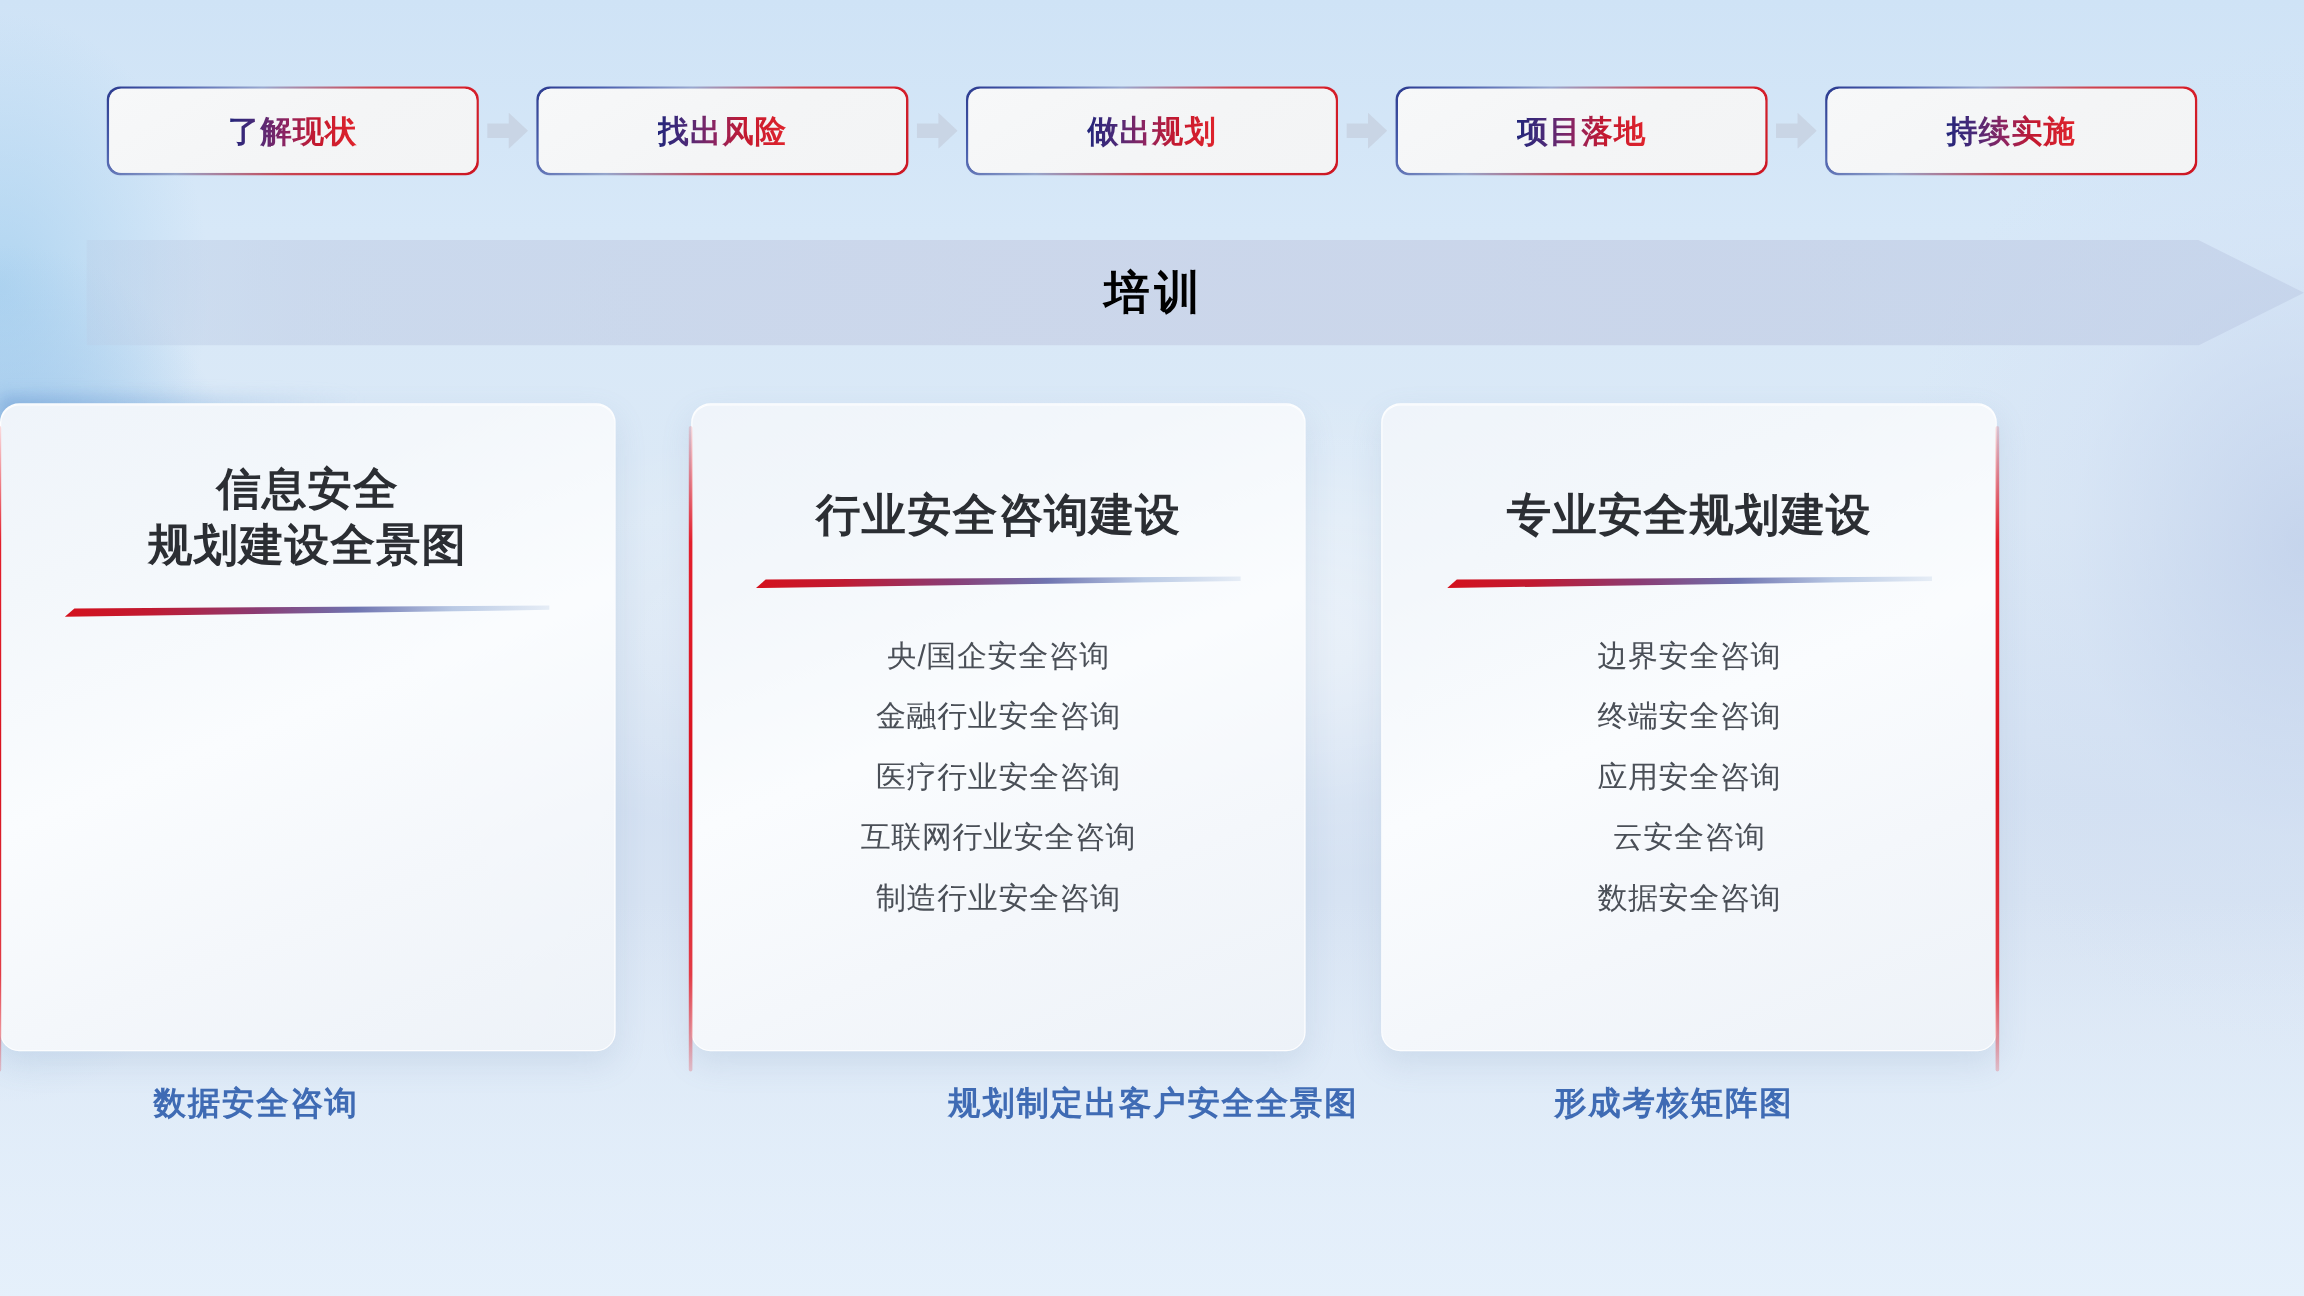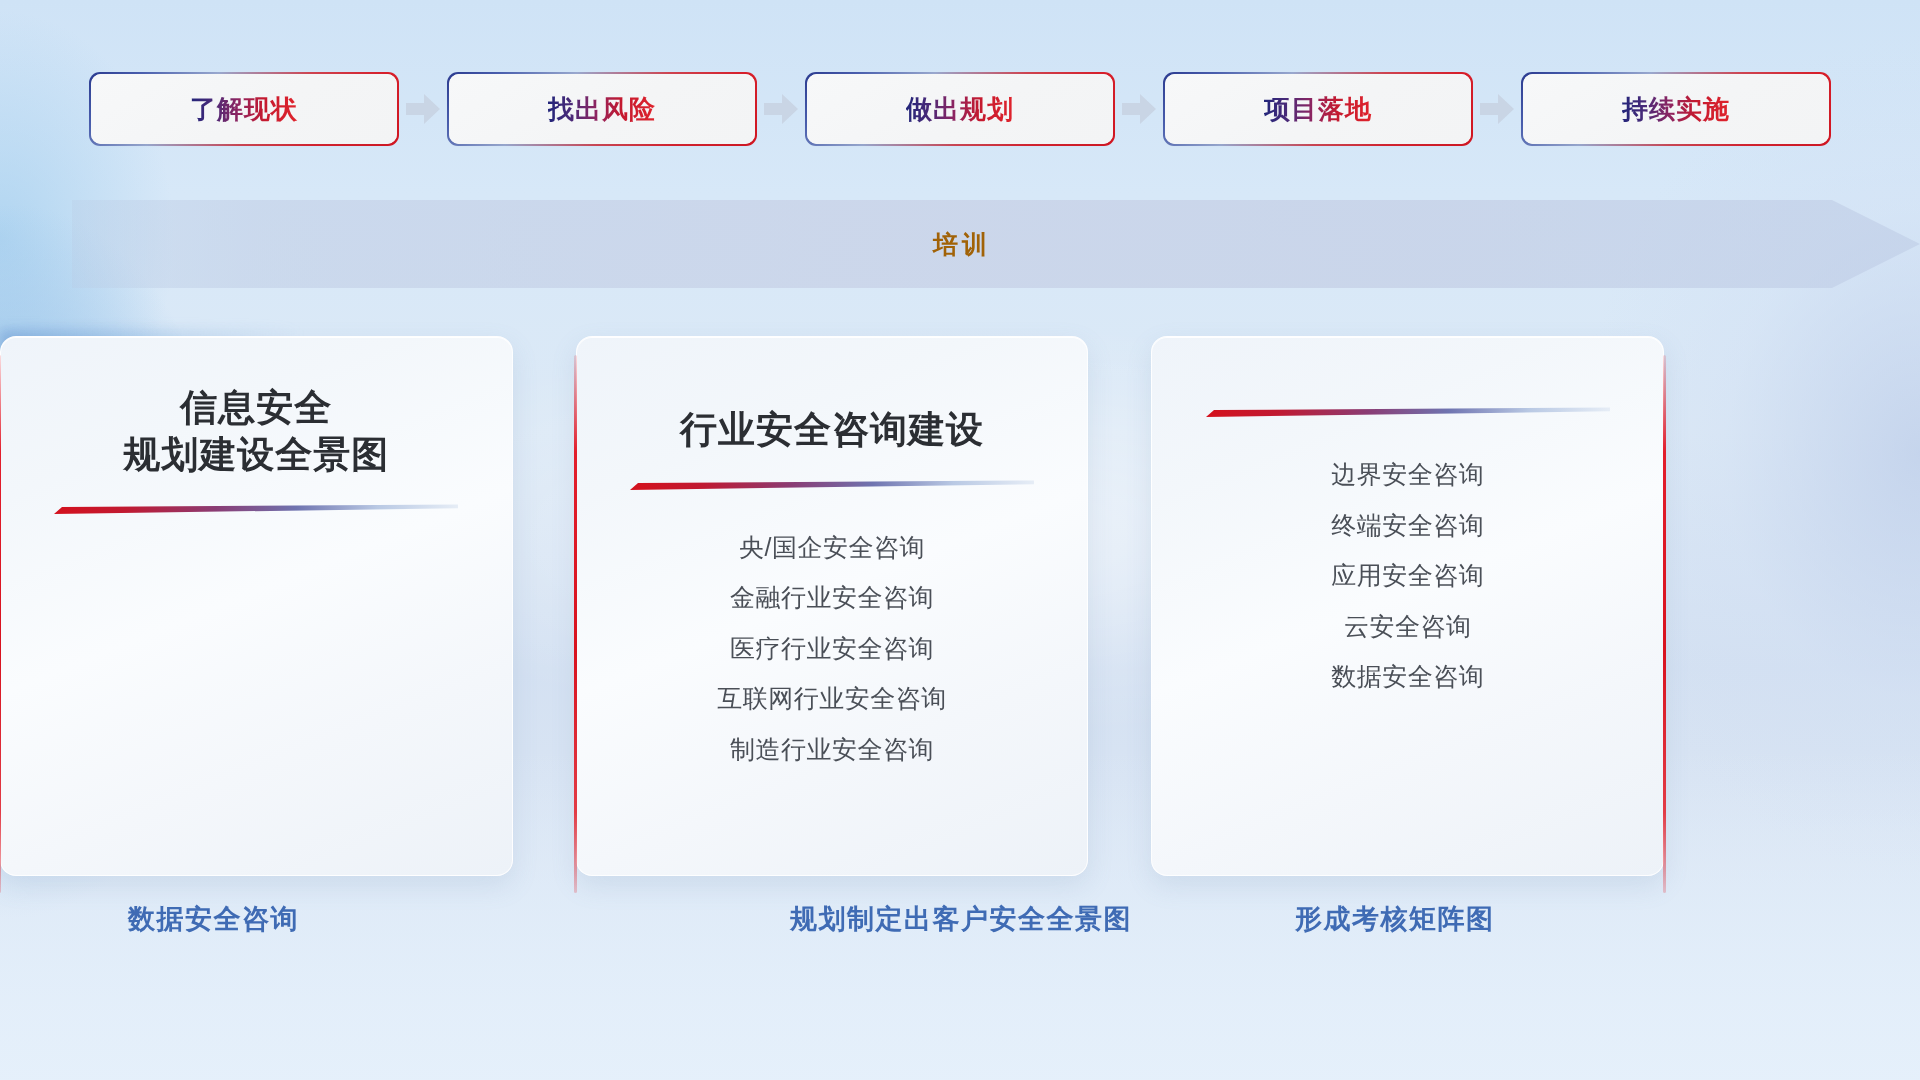--- a/index.html
+++ b/index.html
@@ -77,21 +77,21 @@
   .step-arrow svg{ display:block; }
 
   
   #banner{
     position:absolute; left:72px; top:200px; width:1848px; height:88px; z-index:2;
   }
   #banner svg{ position:absolute; inset:0; width:100%; height:100%; }
   #banner .banner-text{
     position:absolute; left:0; top:0; width:1780px; height:88px;
     display:flex; align-items:center; justify-content:center;
-    font-size:25px; font-weight:700; color:#a16207; letter-spacing:4px;
+    font-size:38px; font-weight:700; color:#000000; letter-spacing:4px;
   }
 
   
   #cards{
     position:absolute; left:0; top:336px; width:1664px; height:540px; z-index:3;
     display:flex; justify-content:center; gap:63px;
   }
   .card{
     width:530px; height:540px;
     border-radius:16px;
@@ -245,20 +245,21 @@
       <div class="card-list">
         <div class="li">央/国企安全咨询</div>
         <div class="li">金融行业安全咨询</div>
         <div class="li">医疗行业安全咨询</div>
         <div class="li">互联网行业安全咨询</div>
         <div class="li">制造行业安全咨询</div>
       </div>
     </div>
     <div class="card c3">
       <div class="edge right"></div>
+      <div class="card-title">专业安全规划建设</div>
       <div class="card-divider">
         <svg viewBox="0 0 404 12" preserveAspectRatio="none">
           <defs>
             <linearGradient id="dv2" x1="0" y1="0" x2="1" y2="0">
               <stop offset="0" stop-color="#d4111d"></stop>
               <stop offset="0.18" stop-color="#c01a32"></stop>
               <stop offset="0.40" stop-color="#8a3c74"></stop>
               <stop offset="0.60" stop-color="#6f74b0"></stop>
               <stop offset="0.80" stop-color="#b9c9e4"></stop>
               <stop offset="1" stop-color="#e6edf6"></stop>

